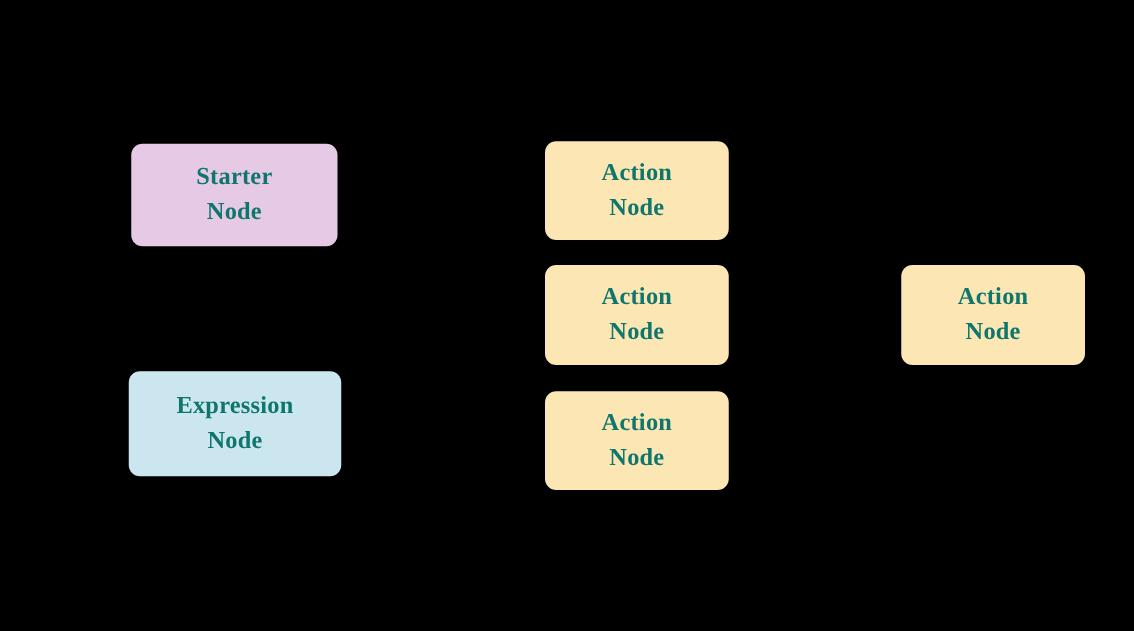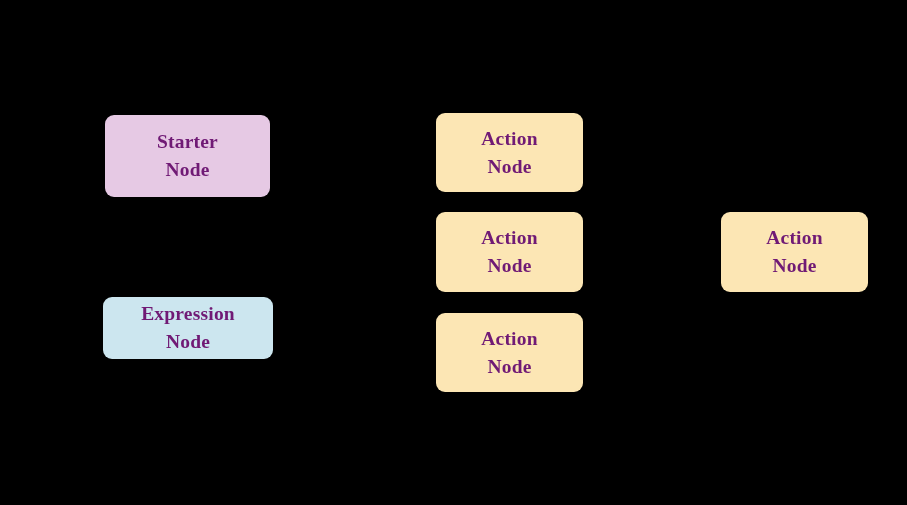--- a/index.html
+++ b/index.html
@@ -30,21 +30,21 @@
     box-sizing: border-box;
     border-radius: 9px;
     display: flex;
     flex-direction: column;
     align-items: center;
     justify-content: center;
     text-align: center;
     font-weight: bold;
     font-size: 19.5px;
     line-height: 1.42;
-    color: #701a75;
+    color: #0f766e;
     letter-spacing: 0.2px;
     user-select: none;
   }
   .node .line1, .node .line2 {
     display: block;
     white-space: nowrap;
   }
 </style>
 </head>
 <body>
@@ -66,21 +66,21 @@
       <path d="M583,252 L721,252"></path>
       <path d="M583,352 L721,257"></path>
     </g>
   </svg>
 
   <div class="node" style="left:105px; top:115px; width:165px; height:82px; background:#E6C9E4;">
     <span class="line1">Starter</span>
     <span class="line2">Node</span>
   </div>
 
-  <div class="node" style="left:103px; top:297px; width:170px; height:62px; background:#CCE6EF;">
+  <div class="node" style="left:103px; top:297px; width:170px; height:84px; background:#CCE6EF;">
     <span class="line1">Expression</span>
     <span class="line2">Node</span>
   </div>
 
   <div class="node" style="left:436px; top:113px; width:147px; height:79px; background:#FCE6B4;">
     <span class="line1">Action</span>
     <span class="line2">Node</span>
   </div>
 
   <div class="node" style="left:436px; top:212px; width:147px; height:80px; background:#FCE6B4;">

